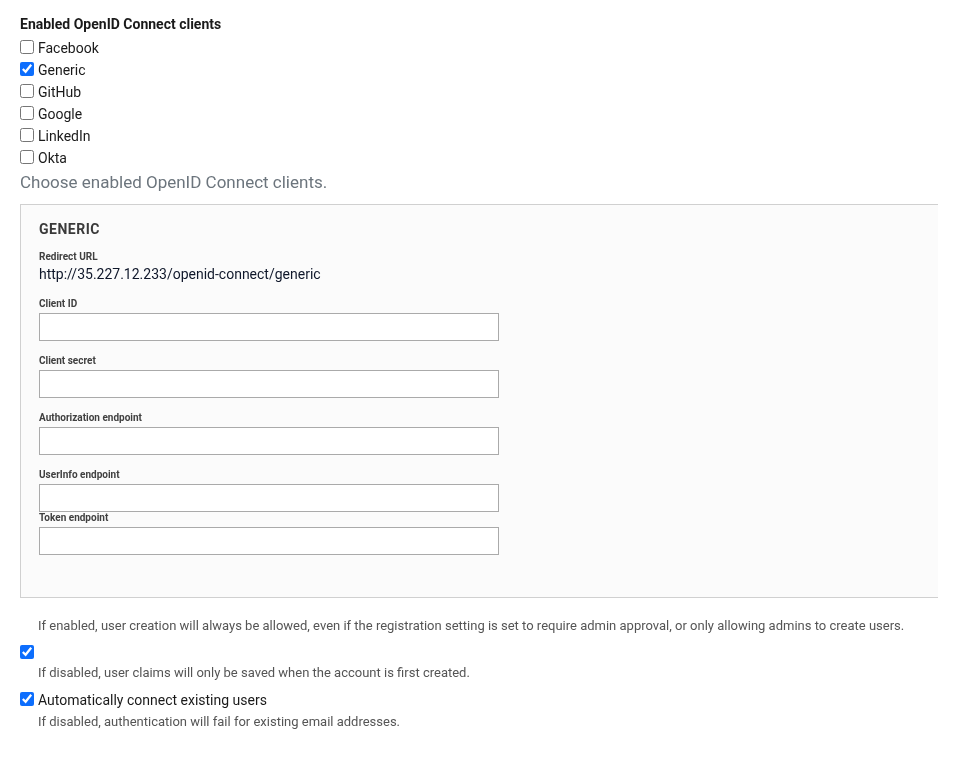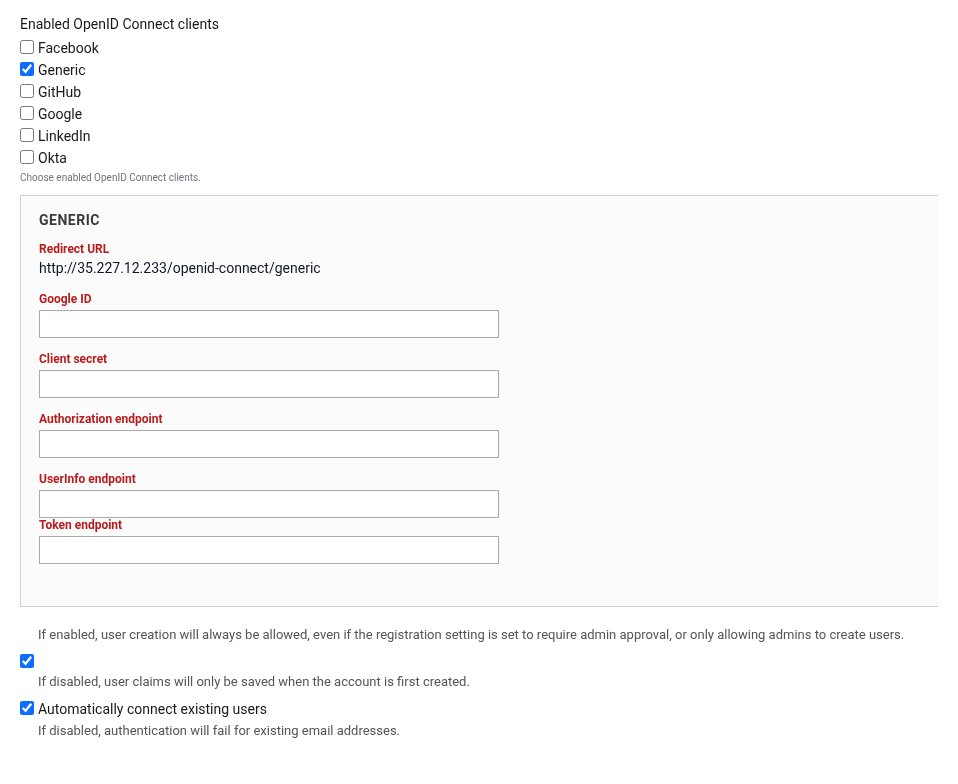--- a/index.html
+++ b/index.html
@@ -9,42 +9,42 @@
     }
     body {
       font-family: -apple-system, BlinkMacSystemFont, "Segoe UI", Roboto, "Helvetica Neue", Arial, sans-serif;
       font-size: 14px;
       color: #1a1a1a;
       background: #fff;
       padding: 16px 20px;
       width: 958px;
     }
     .section-heading {
-      font-weight: 400;
+      font-weight: 700;
       font-size: 14px;
       margin-bottom: 8px;
       color: #1a1a1a;
     }
     .checkbox-row {
       display: flex;
       margin-bottom: 6px;
     }
     .checkbox-row input[type="checkbox"] {
       width: 14px;
       height: 14px;
       margin-right: 4px;
       accent-color: #0d6efd;
     }
     .checkbox-row label {
       font-size: 14px;
       color: #1a1a1a;
       cursor: pointer;
     }
     .help-text {
-      font-size: 10px;
+      font-size: 17px;
       color: #6c757d;
       margin-top: 4px;
       margin-bottom: 12px;
     }
     .option-help {
       font-size: 13px;
       color: #555;
       margin-left: 18px;
       margin-top: 0;
       margin-bottom: 12px;
@@ -58,23 +58,23 @@
     }
     .panel-title {
       font-weight: 700;
       font-size: 14px;
       letter-spacing: 0.5px;
       margin-bottom: 14px;
       color: #3a3a3a;
     }
     .field-label {
       font-weight: 700;
-      font-size: 12px;
+      font-size: 10px;
       margin-bottom: 4px;
-      color: #b91c1c;
+      color: #404040;
     }
     .field-value {
       font-size: 14px;
       color: #0f172a;
       margin-bottom: 16px;
     }
     .field-group {
       margin-bottom: 14px;
     }
     .field-group input[type="text"] {
@@ -122,21 +122,21 @@
 
 <div class="help-text">Choose enabled OpenID Connect clients.</div>
 
 <div class="panel">
   <div class="panel-title">GENERIC</div>
 
   <div class="field-label">Redirect URL</div>
   <div class="field-value">http://35.227.12.233/openid-connect/generic</div>
 
   <div class="field-group">
-    <div class="field-label">Google ID</div>
+    <div class="field-label">Client ID</div>
     <input type="text" value="" style="">
   </div>
 
   <div class="field-group">
     <div class="field-label">Client secret</div>
     <input type="text" value="" style="">
   </div>
 
   <div class="field-group">
     <div class="field-label">Authorization endpoint</div>

